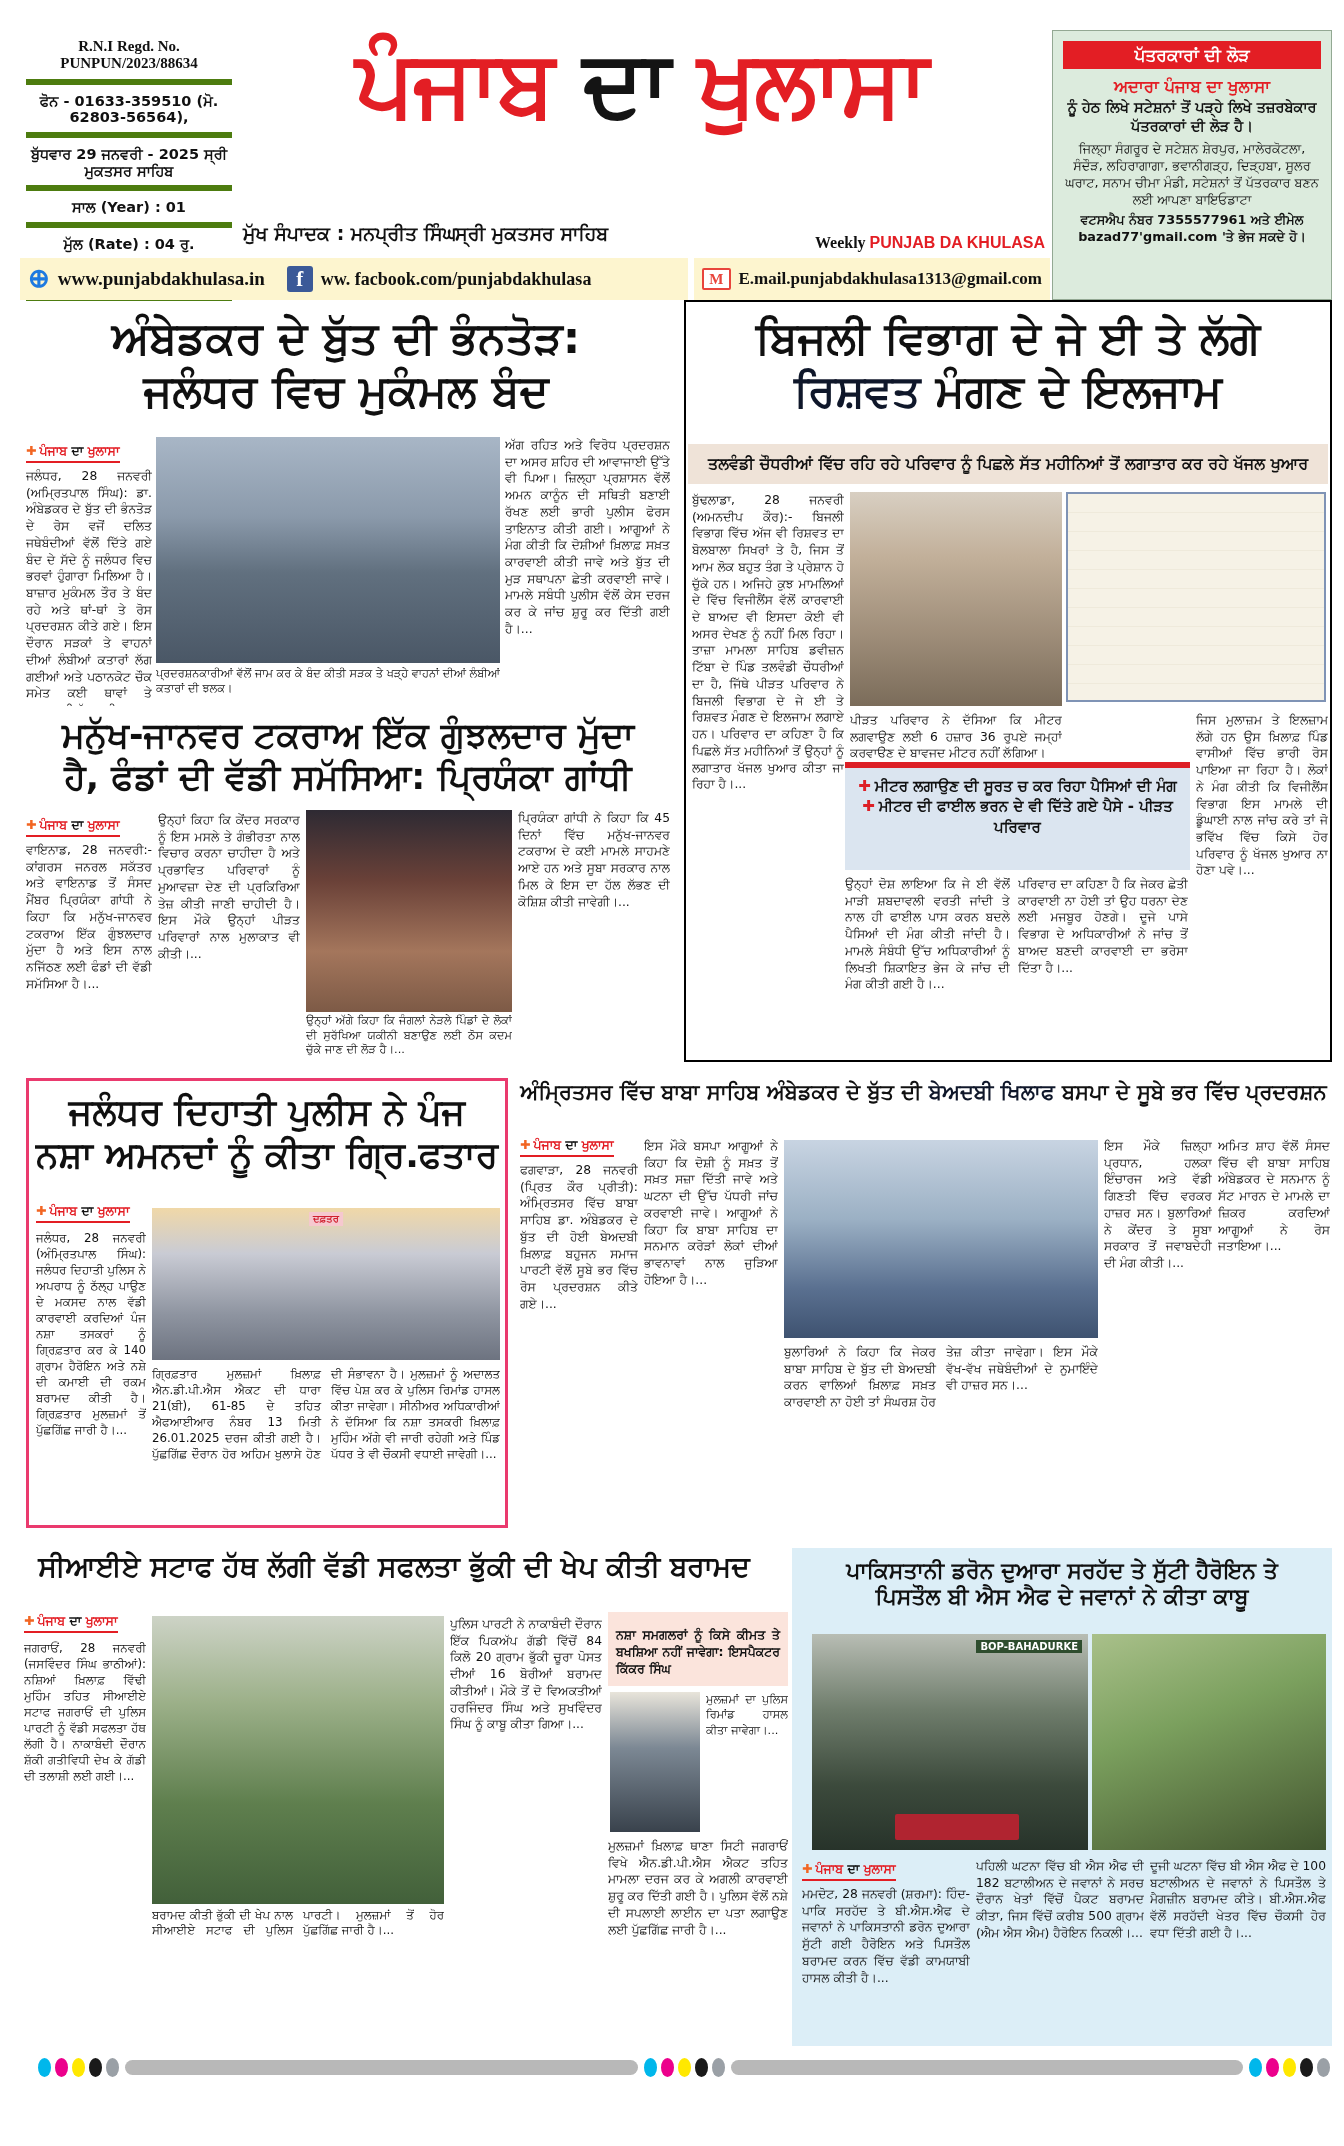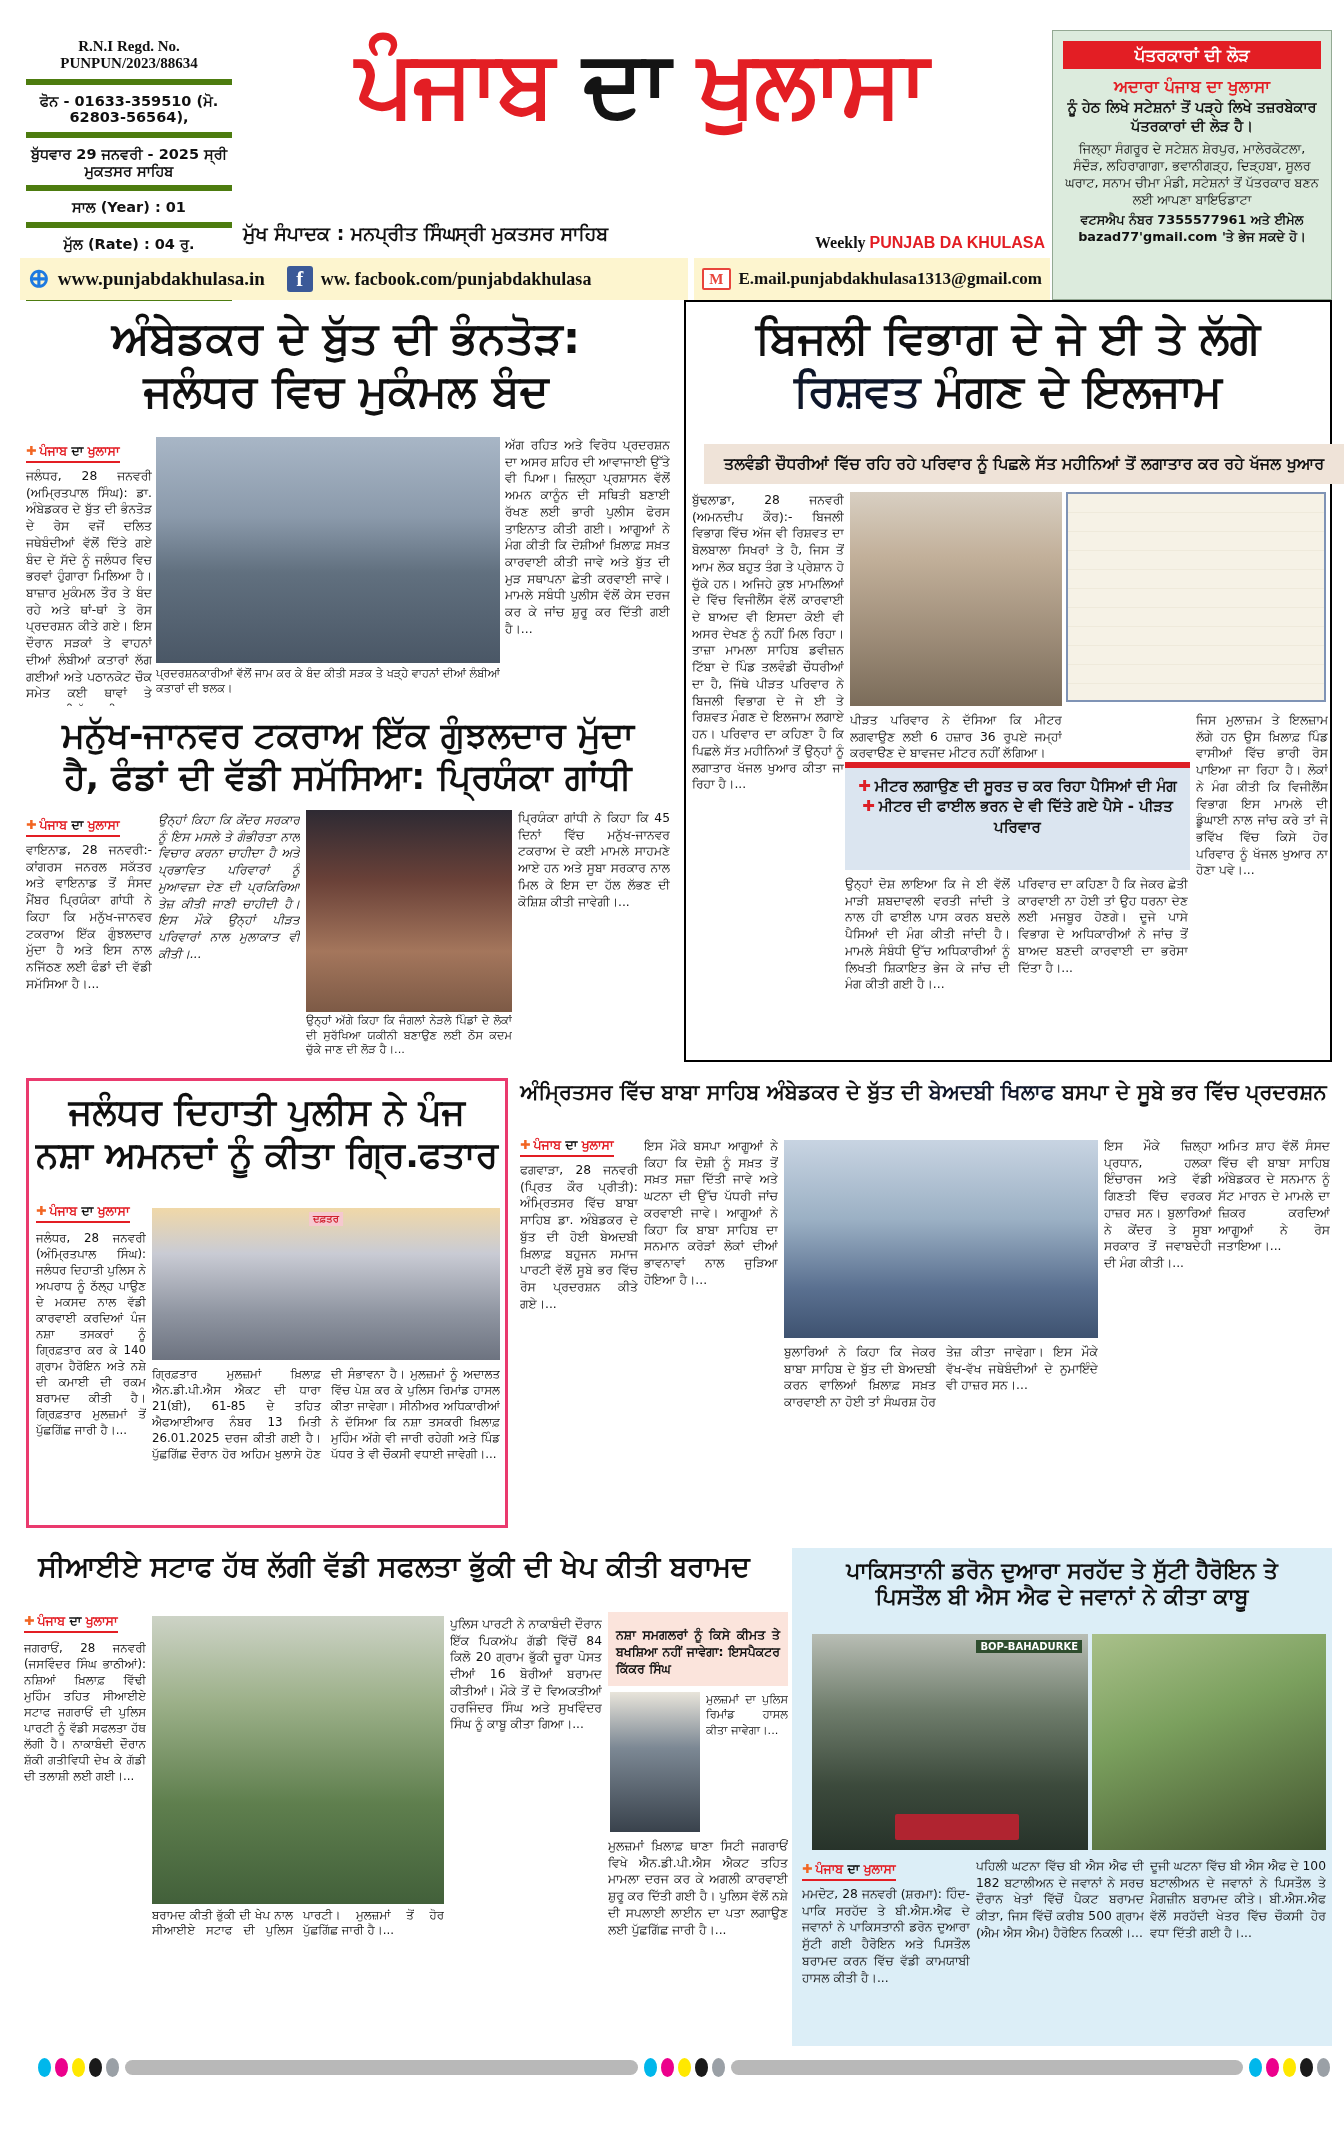--- a/index.html
+++ b/index.html
@@ -36,21 +36,21 @@
   .byline { font-size:12.5px; font-weight:bold; border-bottom:2px solid #e31e24; display:inline-block; padding-bottom:2px; }
   .byline .plus { color:#f26522; margin-right:3px; }
   .byline .r { color:#e31e24; } .byline .b { color:#111; }
 
   .bodytext { font-size:12.3px; line-height:1.36; text-align:justify; overflow:hidden; }
   .caption { font-size:11.3px; line-height:1.3; text-align:justify; overflow:hidden; }
 
   .photo { background:#b9c2cc; position:absolute; overflow:hidden; }
   .photo .sign { position:absolute; color:#fff; font-size:10px; font-weight:bold; background:#2e4d2e; padding:1px 4px; }
 
-  .subhead-strip { background:#efe3d8; font-weight:bold; font-size:16px; text-align:center; line-height:40px; white-space:nowrap; overflow:hidden;margin-left:16px; }
+  .subhead-strip { background:#efe3d8; font-weight:bold; font-size:16px; text-align:center; line-height:40px; white-space:nowrap; overflow:hidden; }
 
   .bullet-box { background:#dbe5f0; border-top:6px solid #dd1f26; text-align:center; padding:8px 6px; }
   .bullet-box .line { font-size:15px; font-weight:bold; line-height:1.35; }
   .bullet-box .pl { color:#dd1f26; margin-right:4px; }
 
   .quote-box { background:#fbe4dc; font-size:12.5px; font-weight:bold; line-height:1.35; padding:15px 8px; text-align:justify; }
 
   .s2-frame { border:2px solid #000; }
   .s4-frame { border:3px solid #ea3a6e; }
   .s7-bg { background:#dceef7; }
@@ -139,21 +139,21 @@
   <div class="abs bodytext" style="left:1196px; top:712px; width:132px; height:342px;">ਜਿਸ ਮੁਲਾਜ਼ਮ ਤੇ ਇਲਜ਼ਾਮ ਲੱਗੇ ਹਨ ਉਸ ਖ਼ਿਲਾਫ਼ ਪਿੰਡ ਵਾਸੀਆਂ ਵਿੱਚ ਭਾਰੀ ਰੋਸ ਪਾਇਆ ਜਾ ਰਿਹਾ ਹੈ। ਲੋਕਾਂ ਨੇ ਮੰਗ ਕੀਤੀ ਕਿ ਵਿਜੀਲੈਂਸ ਵਿਭਾਗ ਇਸ ਮਾਮਲੇ ਦੀ ਡੂੰਘਾਈ ਨਾਲ ਜਾਂਚ ਕਰੇ ਤਾਂ ਜੋ ਭਵਿੱਖ ਵਿੱਚ ਕਿਸੇ ਹੋਰ ਪਰਿਵਾਰ ਨੂੰ ਖੱਜਲ ਖੁਆਰ ਨਾ ਹੋਣਾ ਪਵੇ।...</div>
 
   <div class="abs headline" style="left:20px; top:714px; width:656px; font-size:35px;">
     <div>ਮਨੁੱਖ-ਜਾਨਵਰ ਟਕਰਾਅ ਇੱਕ ਗੁੰਝਲਦਾਰ ਮੁੱਦਾ</div>
     <div>ਹੈ, ਫੰਡਾਂ ਦੀ ਵੱਡੀ ਸਮੱਸਿਆ: ਪ੍ਰਿਯੰਕਾ ਗਾਂਧੀ</div>
   </div>
   <div class="abs" style="left:26px; top:814px;">
     <span class="byline"><span class="plus">✚</span><span class="r">ਪੰਜਾਬ</span> <span class="b">ਦਾ</span> <span class="r">ਖੁਲਾਸਾ</span></span>
   </div>
   <div class="abs bodytext" style="left:26px; top:842px; width:126px; height:214px;">ਵਾਇਨਾਡ, 28 ਜਨਵਰੀ:- ਕਾਂਗਰਸ ਜਨਰਲ ਸਕੱਤਰ ਅਤੇ ਵਾਇਨਾਡ ਤੋਂ ਸੰਸਦ ਮੈਂਬਰ ਪ੍ਰਿਯੰਕਾ ਗਾਂਧੀ ਨੇ ਕਿਹਾ ਕਿ ਮਨੁੱਖ-ਜਾਨਵਰ ਟਕਰਾਅ ਇੱਕ ਗੁੰਝਲਦਾਰ ਮੁੱਦਾ ਹੈ ਅਤੇ ਇਸ ਨਾਲ ਨਜਿੱਠਣ ਲਈ ਫੰਡਾਂ ਦੀ ਵੱਡੀ ਸਮੱਸਿਆ ਹੈ।...</div>
-  <div class="abs bodytext" style="left:158px; top:812px; width:142px; height:246px;font-style:italic;">ਉਨ੍ਹਾਂ ਕਿਹਾ ਕਿ ਕੇਂਦਰ ਸਰਕਾਰ ਨੂੰ ਇਸ ਮਸਲੇ ਤੇ ਗੰਭੀਰਤਾ ਨਾਲ ਵਿਚਾਰ ਕਰਨਾ ਚਾਹੀਦਾ ਹੈ ਅਤੇ ਪ੍ਰਭਾਵਿਤ ਪਰਿਵਾਰਾਂ ਨੂੰ ਮੁਆਵਜ਼ਾ ਦੇਣ ਦੀ ਪ੍ਰਕਿਰਿਆ ਤੇਜ਼ ਕੀਤੀ ਜਾਣੀ ਚਾਹੀਦੀ ਹੈ। ਇਸ ਮੌਕੇ ਉਨ੍ਹਾਂ ਪੀੜਤ ਪਰਿਵਾਰਾਂ ਨਾਲ ਮੁਲਾਕਾਤ ਵੀ ਕੀਤੀ।...</div>
+  <div class="abs bodytext" style="left:158px; top:812px; width:142px; height:246px;">ਉਨ੍ਹਾਂ ਕਿਹਾ ਕਿ ਕੇਂਦਰ ਸਰਕਾਰ ਨੂੰ ਇਸ ਮਸਲੇ ਤੇ ਗੰਭੀਰਤਾ ਨਾਲ ਵਿਚਾਰ ਕਰਨਾ ਚਾਹੀਦਾ ਹੈ ਅਤੇ ਪ੍ਰਭਾਵਿਤ ਪਰਿਵਾਰਾਂ ਨੂੰ ਮੁਆਵਜ਼ਾ ਦੇਣ ਦੀ ਪ੍ਰਕਿਰਿਆ ਤੇਜ਼ ਕੀਤੀ ਜਾਣੀ ਚਾਹੀਦੀ ਹੈ। ਇਸ ਮੌਕੇ ਉਨ੍ਹਾਂ ਪੀੜਤ ਪਰਿਵਾਰਾਂ ਨਾਲ ਮੁਲਾਕਾਤ ਵੀ ਕੀਤੀ।...</div>
   <div class="photo" style="left:306px; top:810px; width:206px; height:202px; background:linear-gradient(180deg,#2e2a33 0%,#6a4138 35%,#a4765c 70%,#7d5a46 100%);"></div>
   <div class="abs caption" style="left:306px; top:1014px; width:206px; height:44px;">ਉਨ੍ਹਾਂ ਅੱਗੇ ਕਿਹਾ ਕਿ ਜੰਗਲਾਂ ਨੇੜਲੇ ਪਿੰਡਾਂ ਦੇ ਲੋਕਾਂ ਦੀ ਸੁਰੱਖਿਆ ਯਕੀਨੀ ਬਣਾਉਣ ਲਈ ਠੋਸ ਕਦਮ ਚੁੱਕੇ ਜਾਣ ਦੀ ਲੋੜ ਹੈ।...</div>
   <div class="abs bodytext" style="left:518px; top:810px; width:152px; height:248px;">ਪ੍ਰਿਯੰਕਾ ਗਾਂਧੀ ਨੇ ਕਿਹਾ ਕਿ 45 ਦਿਨਾਂ ਵਿੱਚ ਮਨੁੱਖ-ਜਾਨਵਰ ਟਕਰਾਅ ਦੇ ਕਈ ਮਾਮਲੇ ਸਾਹਮਣੇ ਆਏ ਹਨ ਅਤੇ ਸੂਬਾ ਸਰਕਾਰ ਨਾਲ ਮਿਲ ਕੇ ਇਸ ਦਾ ਹੱਲ ਲੱਭਣ ਦੀ ਕੋਸ਼ਿਸ਼ ਕੀਤੀ ਜਾਵੇਗੀ।...</div>
 
   <div class="abs s4-frame" style="left:26px; top:1078px; width:482px; height:450px;"></div>
   <div class="abs headline" style="left:34px; top:1090px; width:466px; font-size:36px;">
     <div>ਜਲੰਧਰ ਦਿਹਾਤੀ ਪੁਲੀਸ ਨੇ ਪੰਜ</div>
     <div>ਨਸ਼ਾ ਅਮਨਦਾਂ ਨੂੰ ਕੀਤਾ ਗ੍ਰਿ.ਫਤਾਰ</div>
   </div>
   <div class="abs" style="left:36px; top:1200px;">

